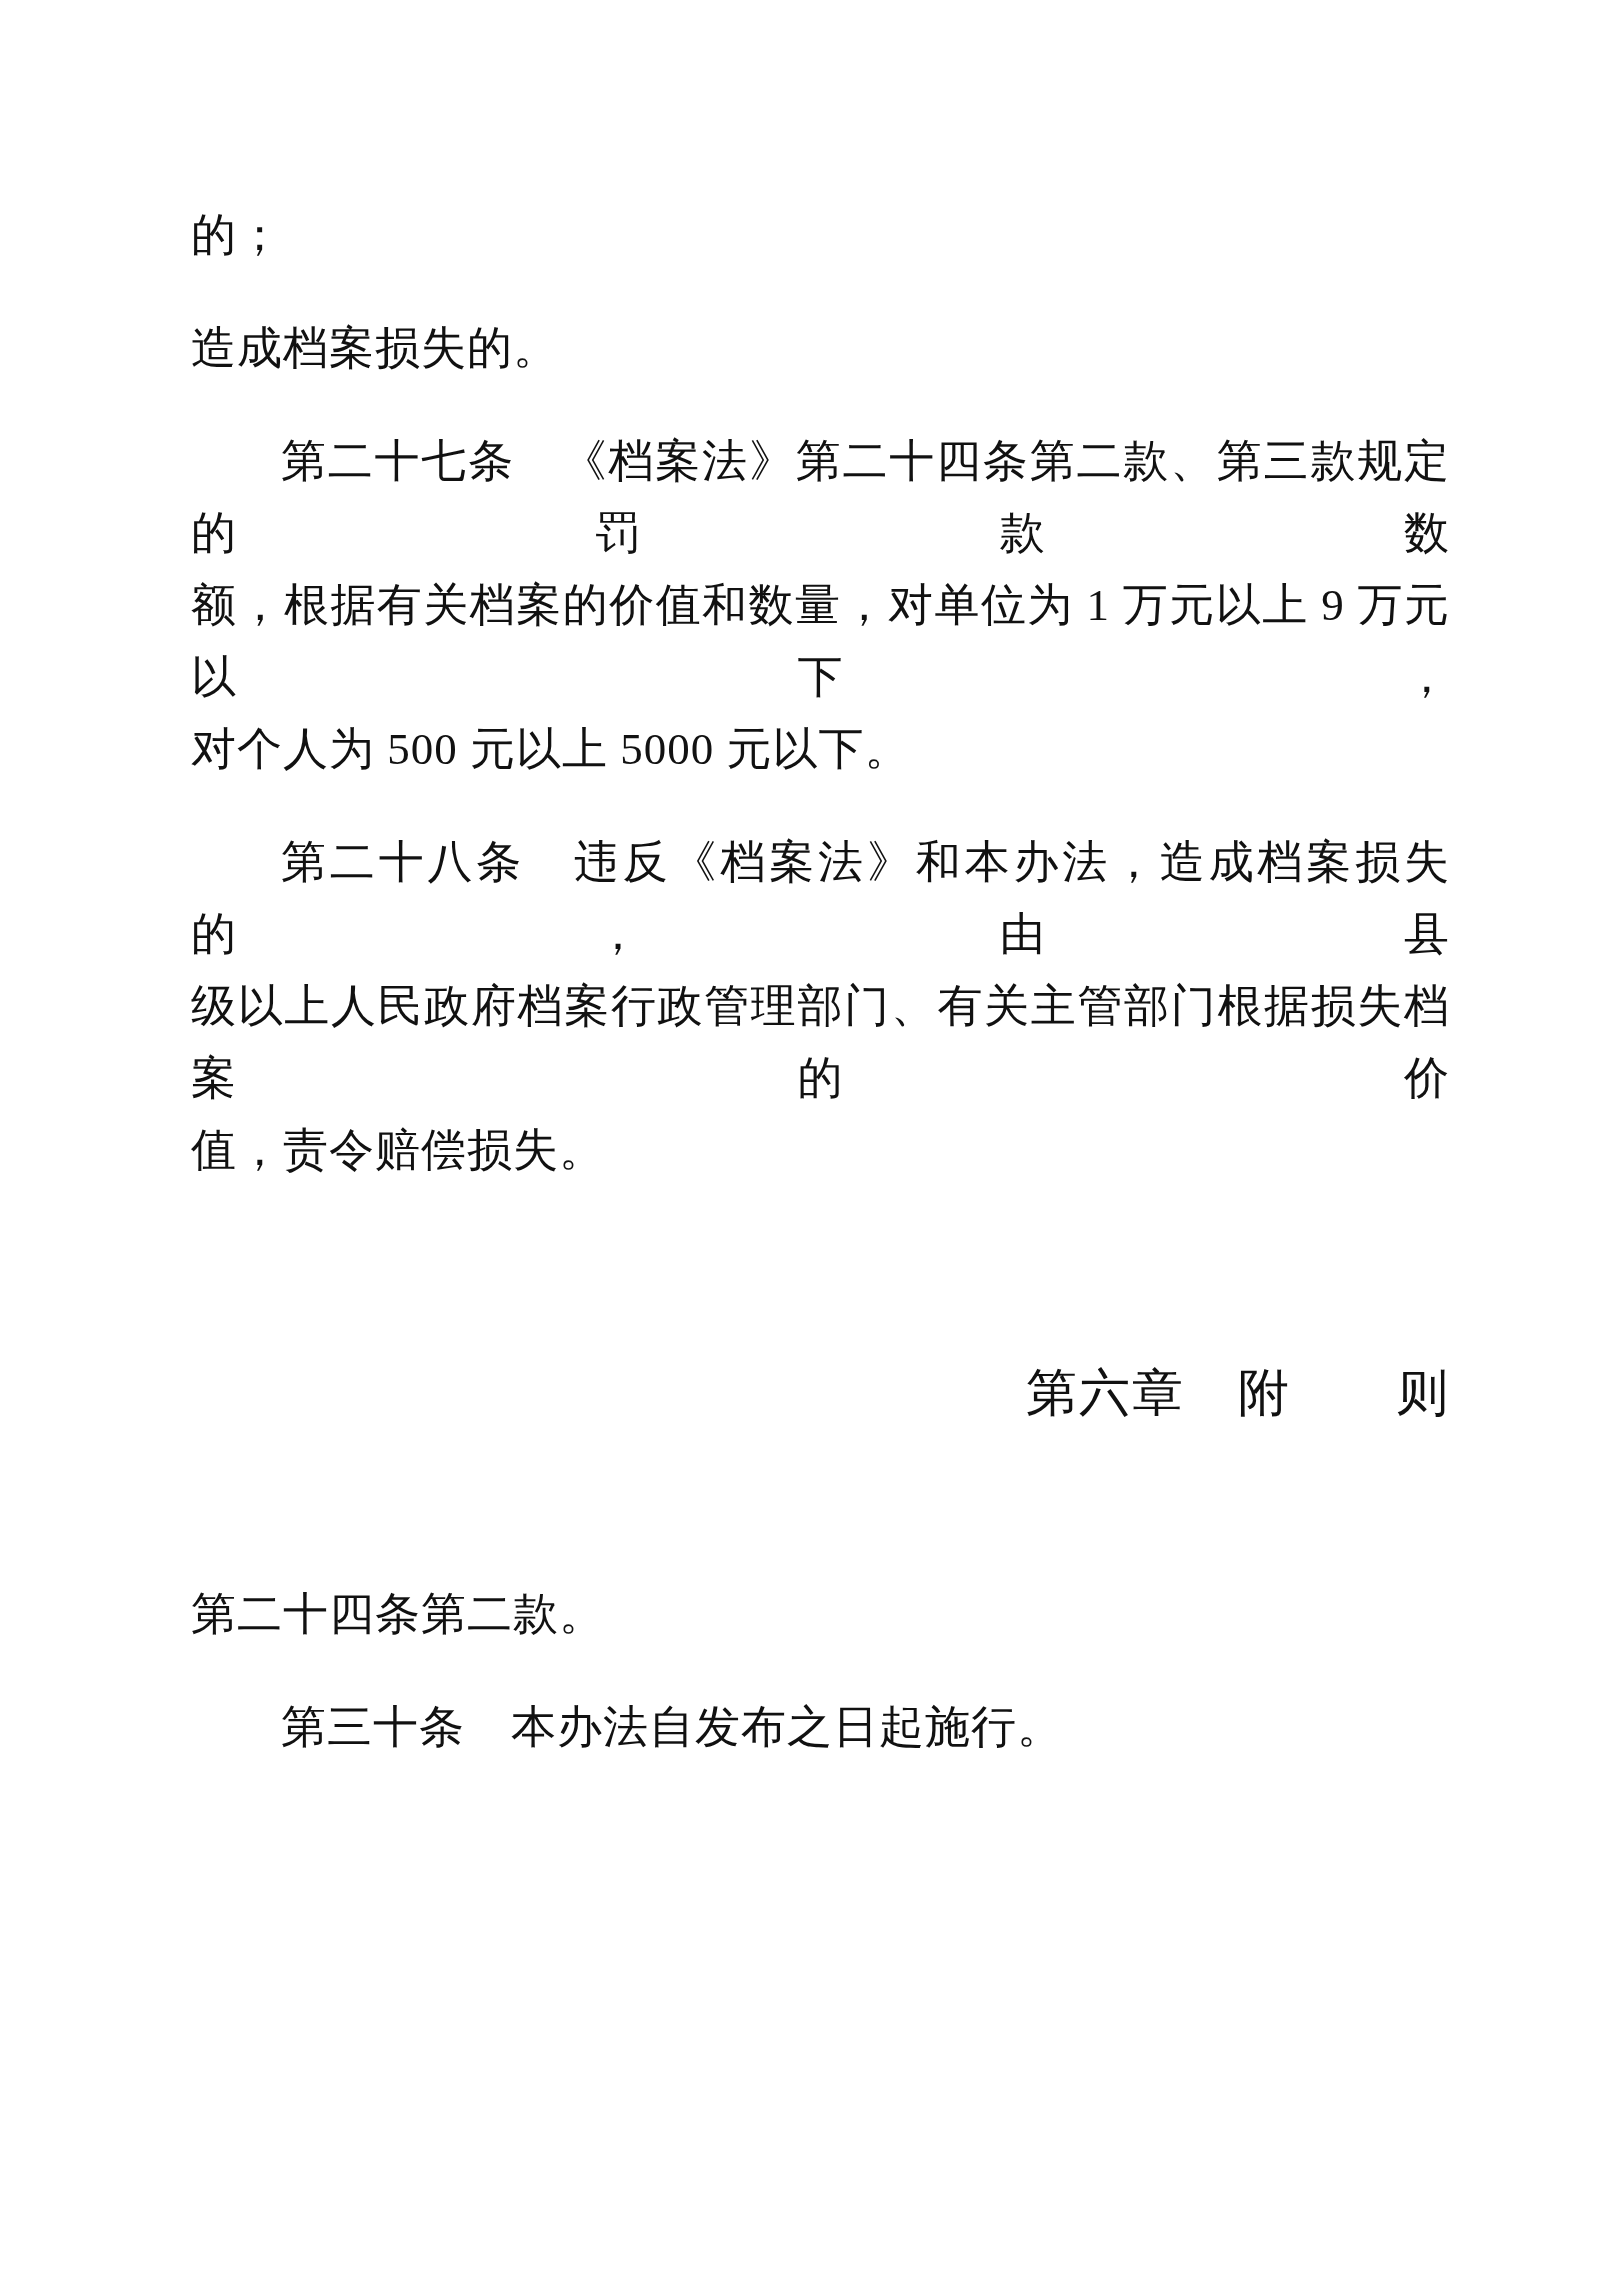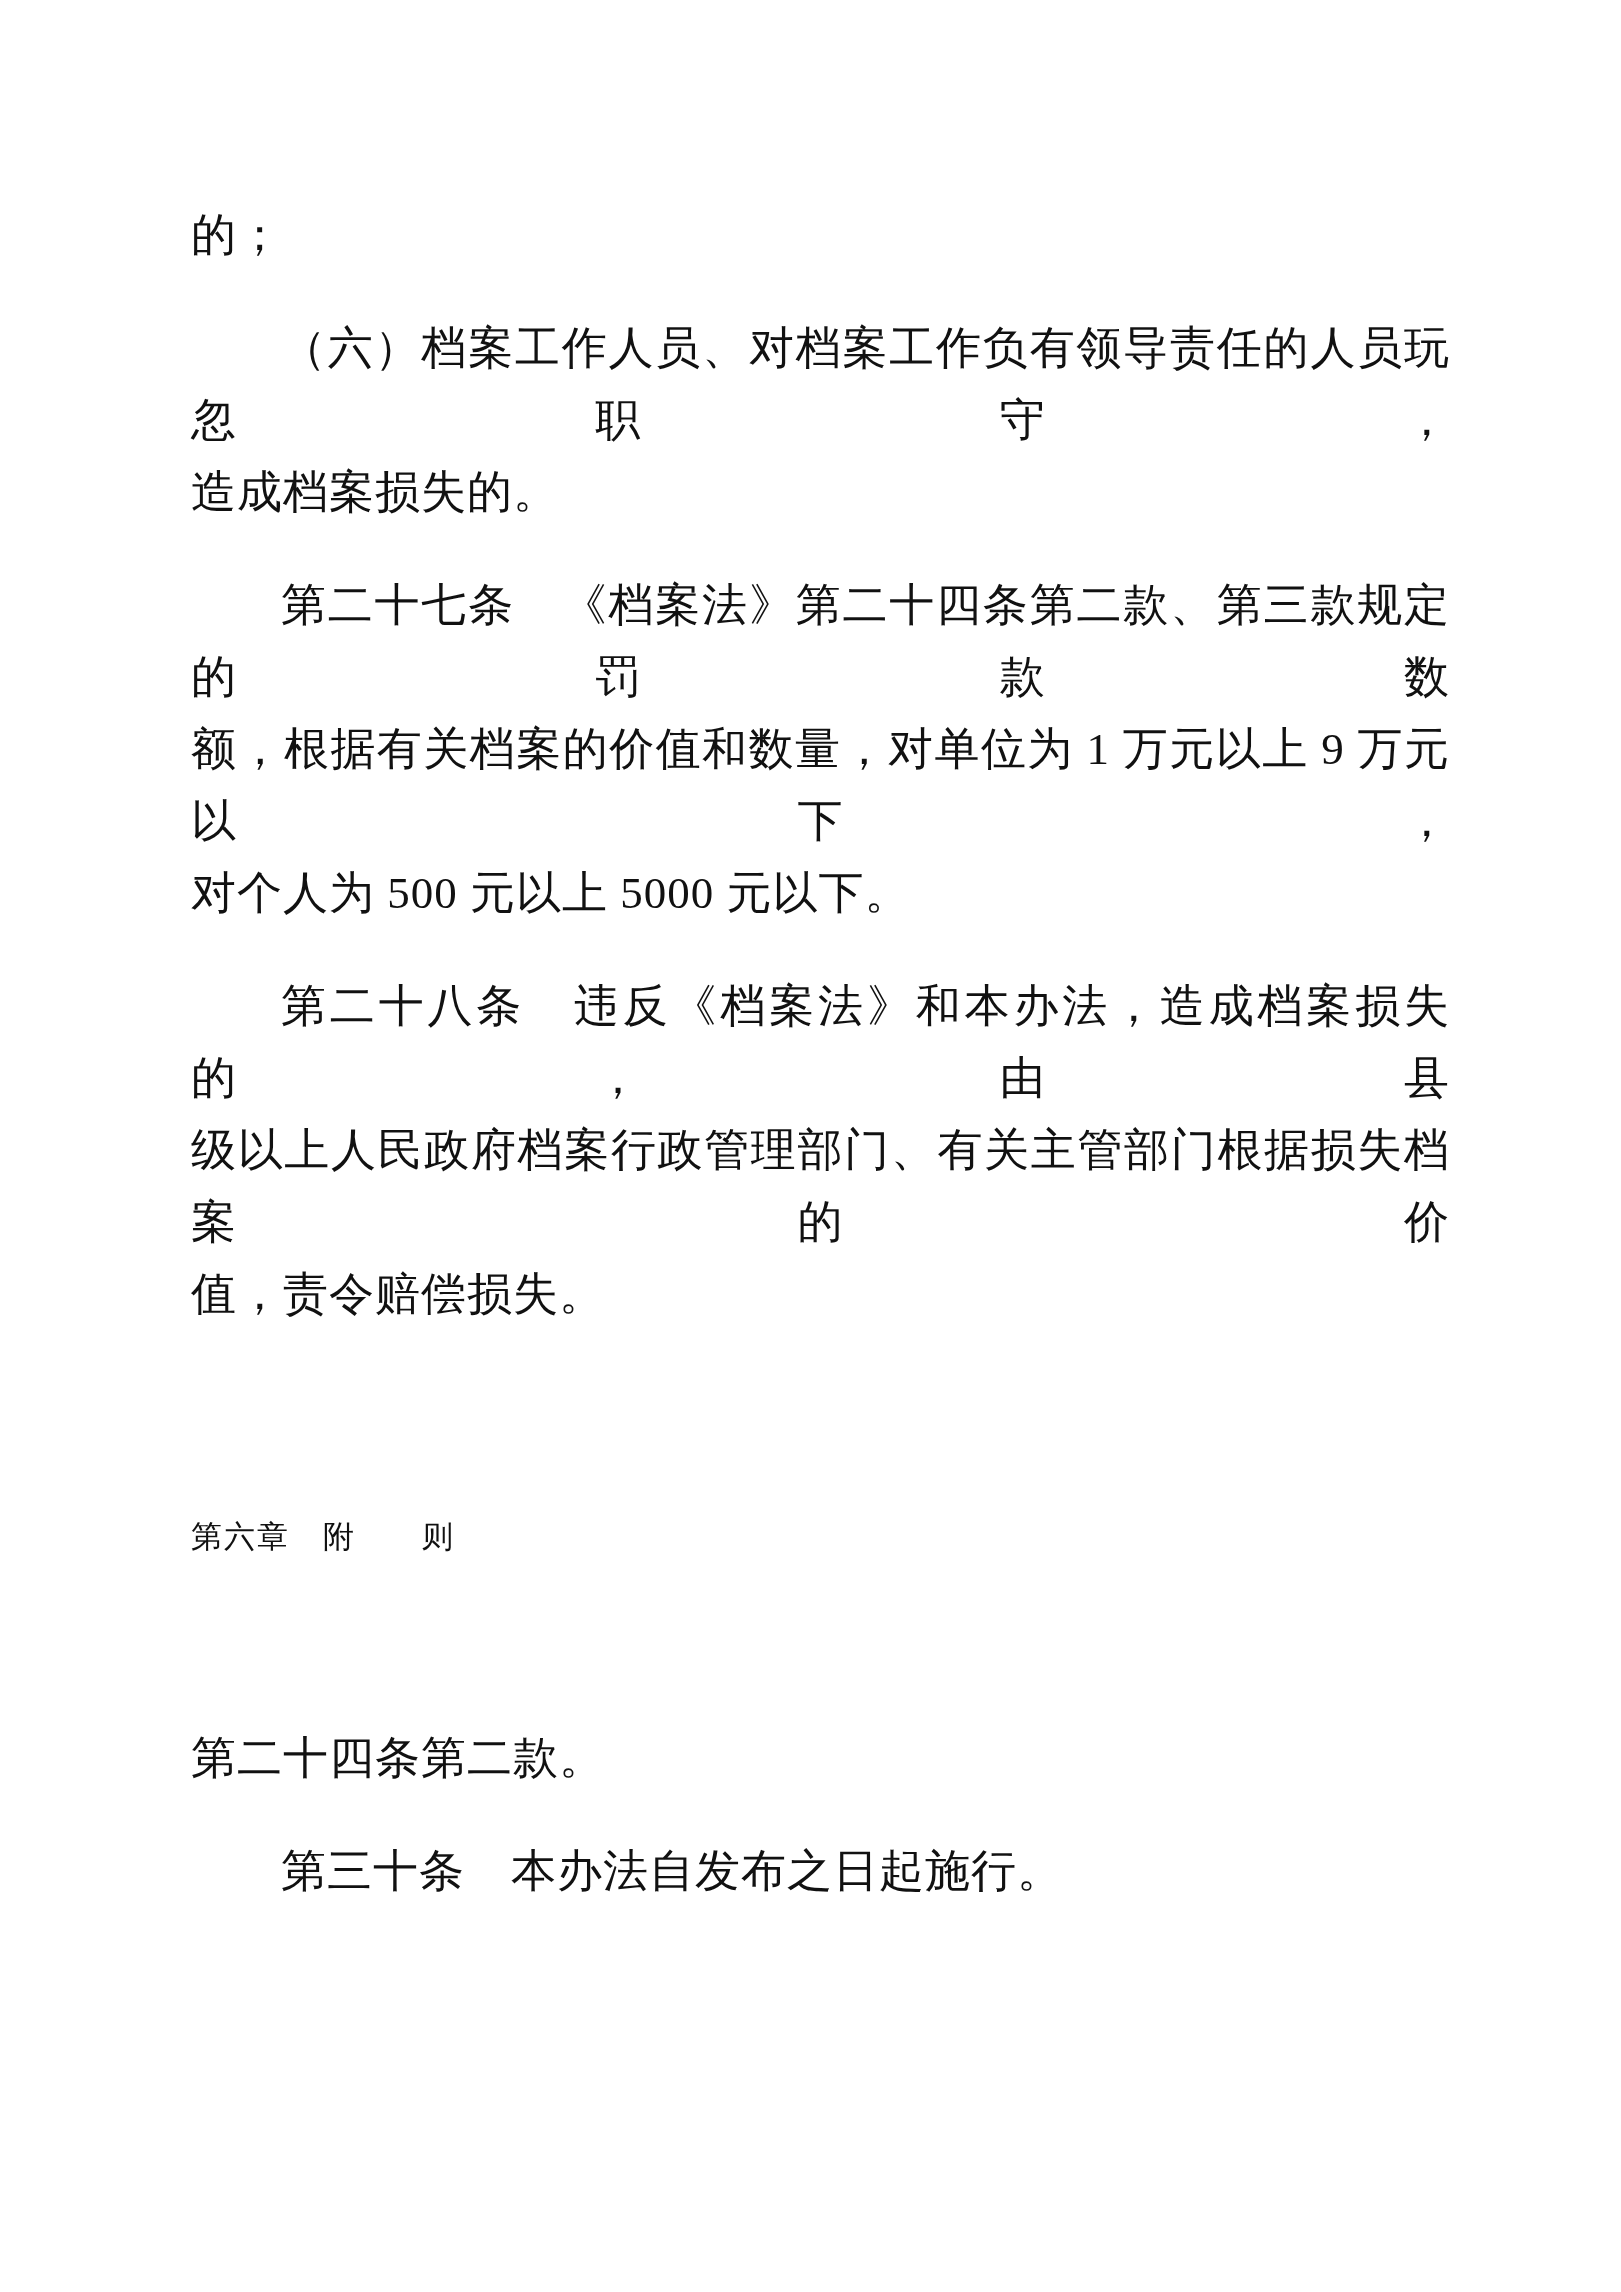--- a/index.html
+++ b/index.html
@@ -34,38 +34,37 @@
   }
   .line.indent {
     text-indent: 90px;
   }
   .line.full {
     text-align: justify;
     text-align-last: justify;
   }
   .chapter-heading {
     margin: 171px 0 149px 0;
-    text-align: left;
-    font-size: 31px;
+    text-align: right;
+    font-size: 51px;
     line-height: 72px;
     letter-spacing: 2px;
   }
 </style>
 </head>
 <body>
 
 <div class="page">
   <div class="content">
 
     <div class="paragraph">
       <div class="line">的；</div>
     </div>
 
     <div class="paragraph">
-      <div class="line indent full">（六）档案工作人员、对档案工作负有领导责任的人员玩忽职守，</div>
       <div class="line">造成档案损失的。</div>
     </div>
 
     <div class="paragraph">
       <div class="line indent full">第二十七条　《档案法》第二十四条第二款、第三款规定的罚款数</div>
       <div class="line full">额，根据有关档案的价值和数量，对单位为 1 万元以上 9 万元以下，</div>
       <div class="line">对个人为 500 元以上 5000 元以下。</div>
     </div>
 
     <div class="paragraph">

